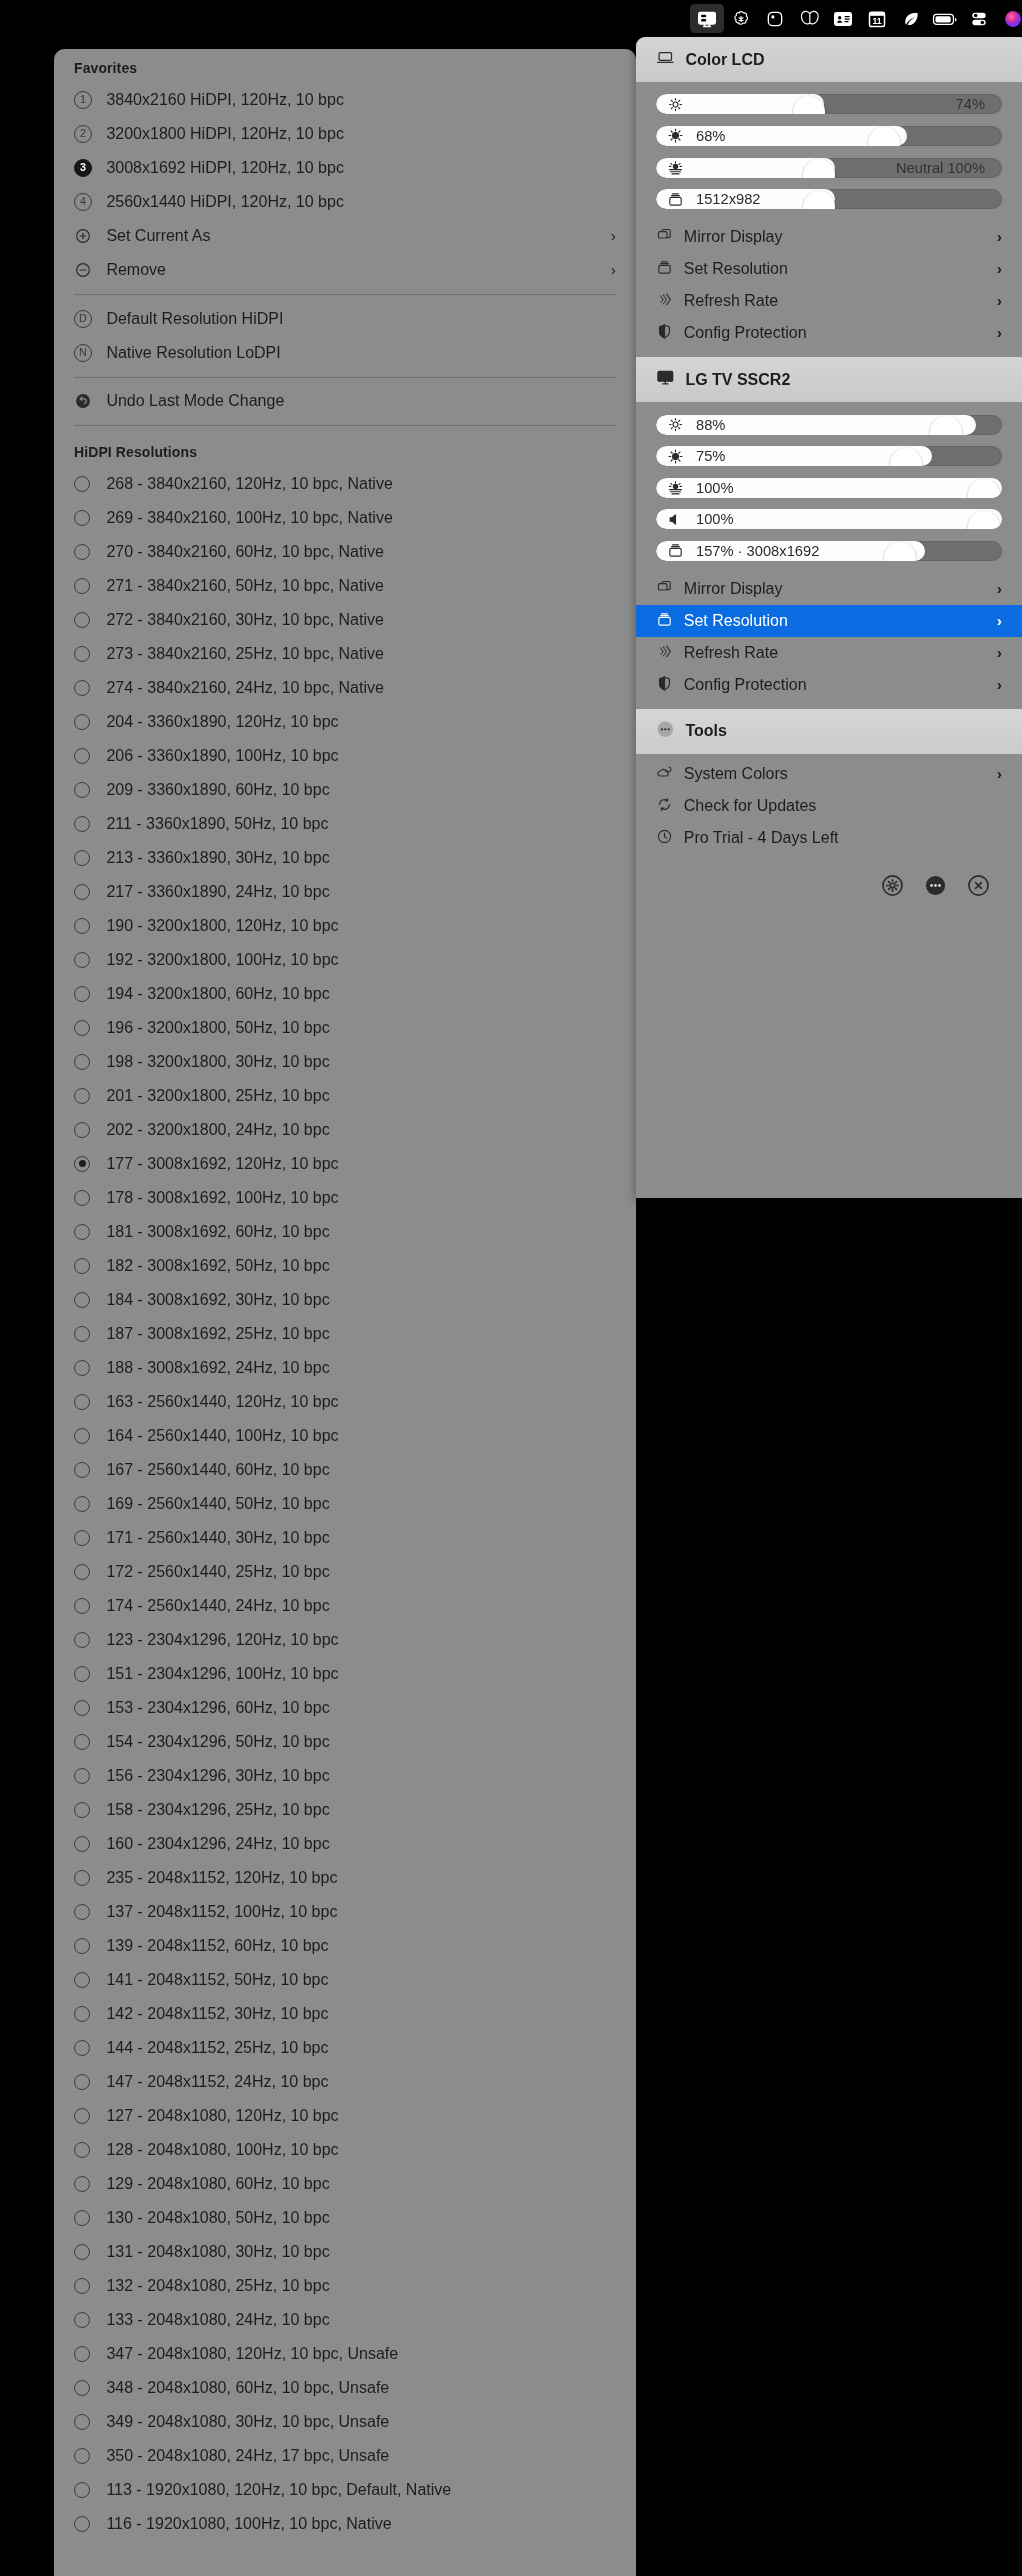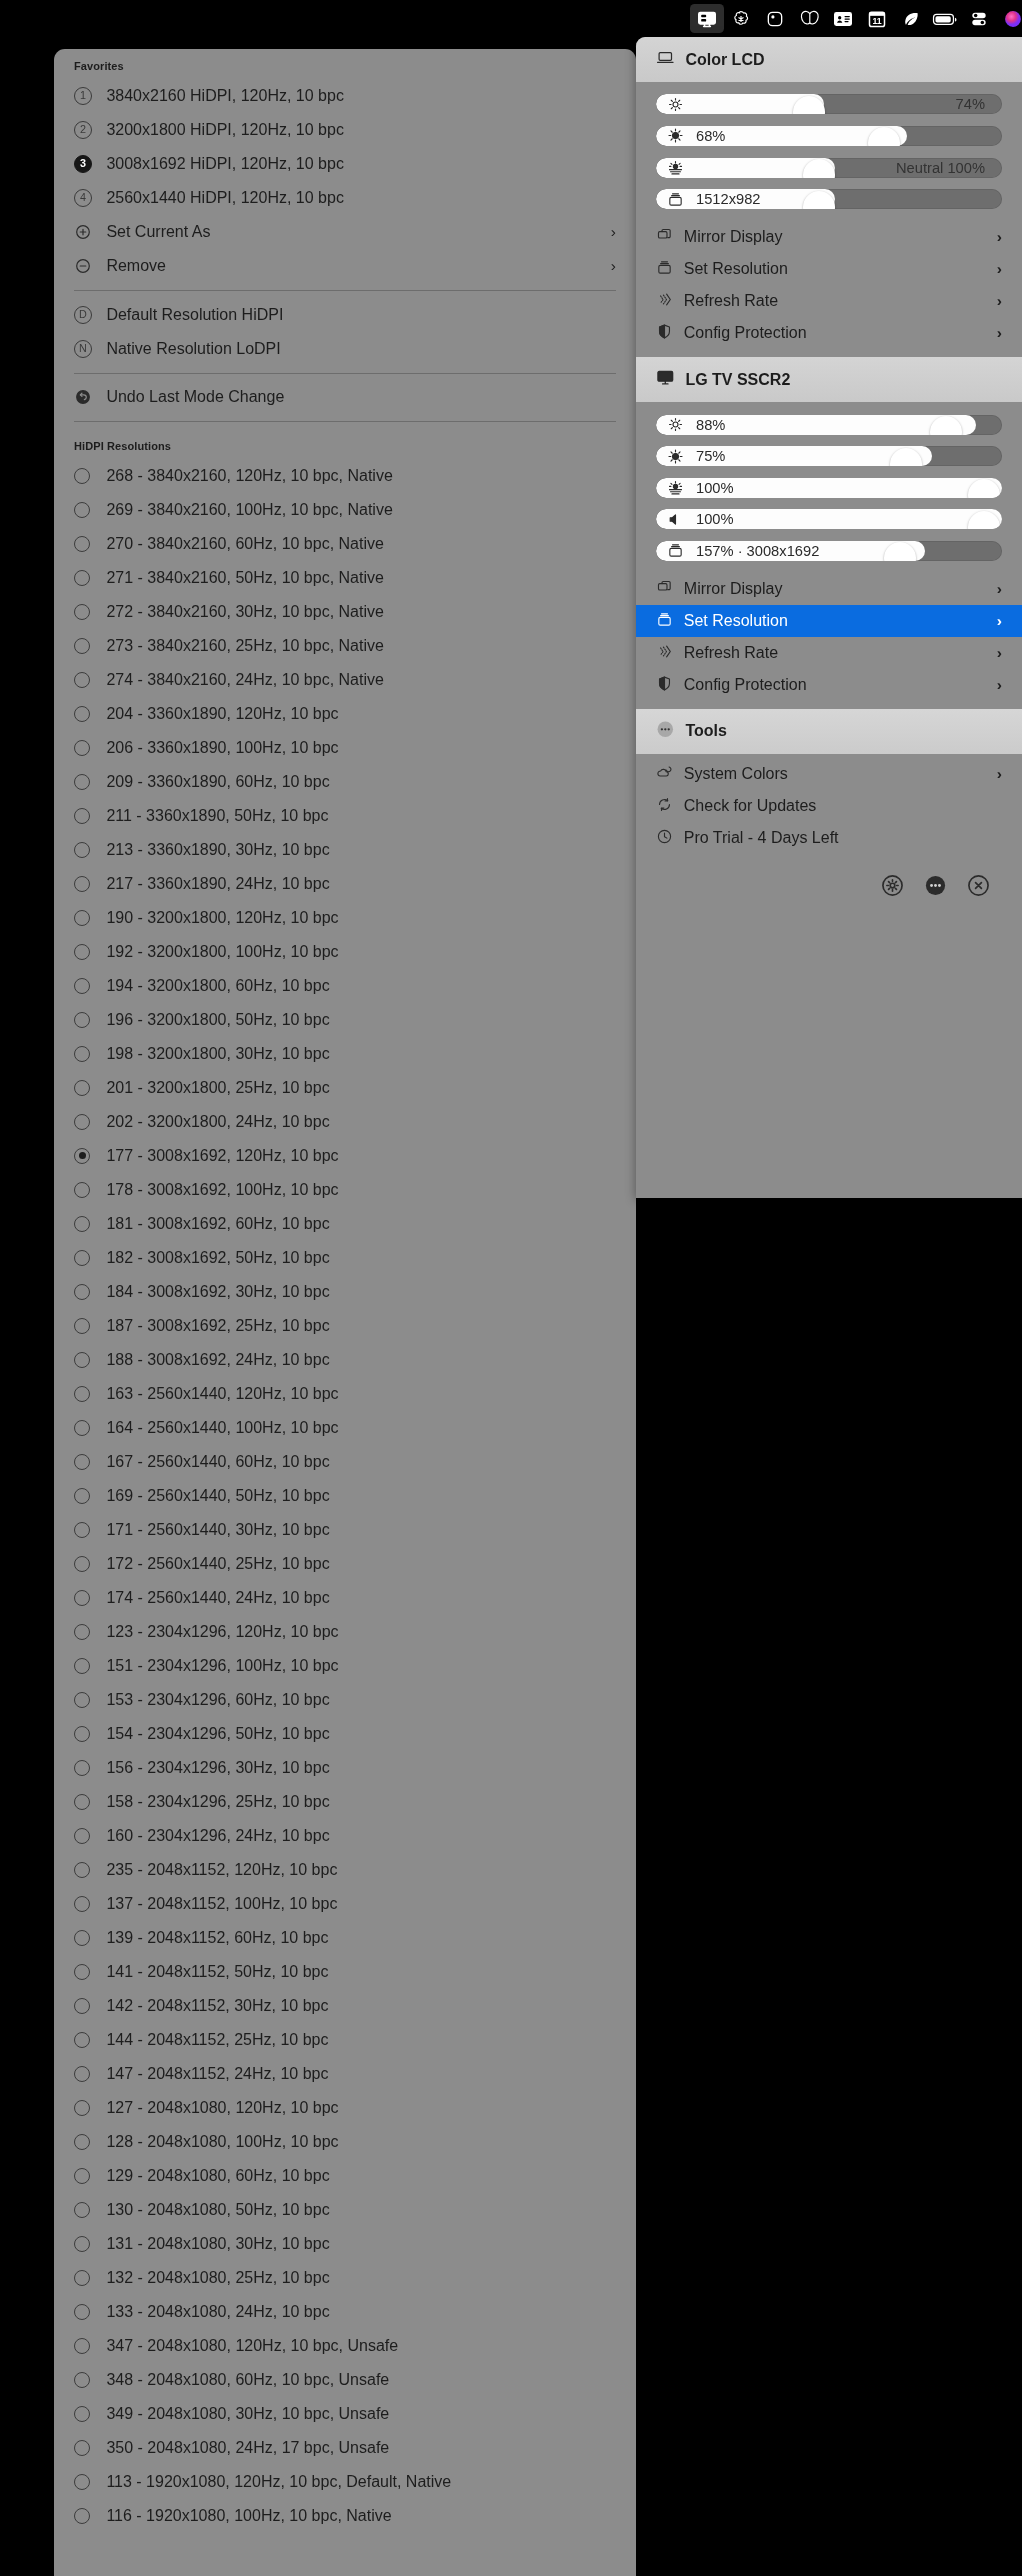--- a/index.html
+++ b/index.html
@@ -28,21 +28,21 @@
   .left-popup {
     position: absolute; left: 54px; top: 49px;
     width: 582px; height: 2527px;
     background: #8c8c8c;
     border-top-left-radius: 10.8px; border-top-right-radius: 10.8px;
     box-shadow: 0 1.5px 10.8px rgba(0,0,0,.45);
     overflow: hidden;
   }
   .lp-inner { padding: 0 0 0 0; }
   .section-title {
-    font-size: 11px; font-weight: bold; color: #1d1d1d;
+    font-size: 14px; font-weight: bold; color: #1d1d1d;
     padding: 10.8px 20px 7px 20px; letter-spacing: 0.1px;
   }
   .row {
     display: flex; align-items: center; gap: 10.8px;
     padding: 0 20px; height: 34px; color: #1d1d1d; font-size: 16px;
     position: relative;
   }
   .row .lbl { white-space: nowrap; }
   .row .chev { margin-left: auto; font-size: 15.5px; color:#1d1d1d; }
   .glyph { width: 21.6px; display:flex; align-items:center; justify-content:flex-start; flex: 0 0 21.6px; }

